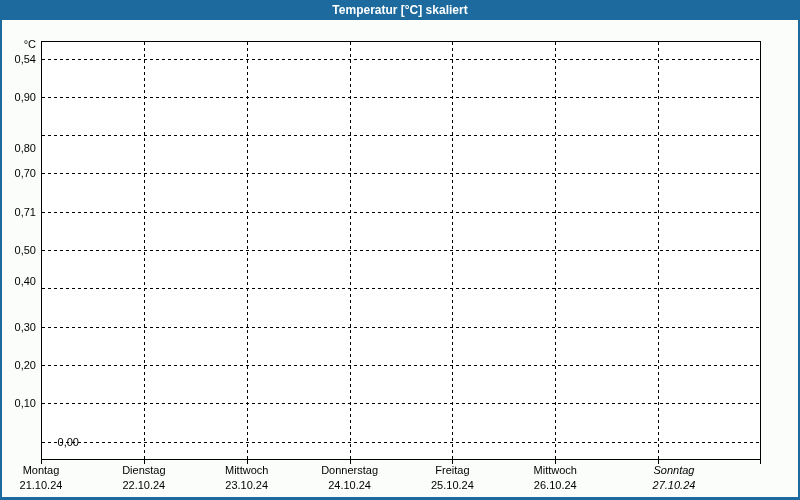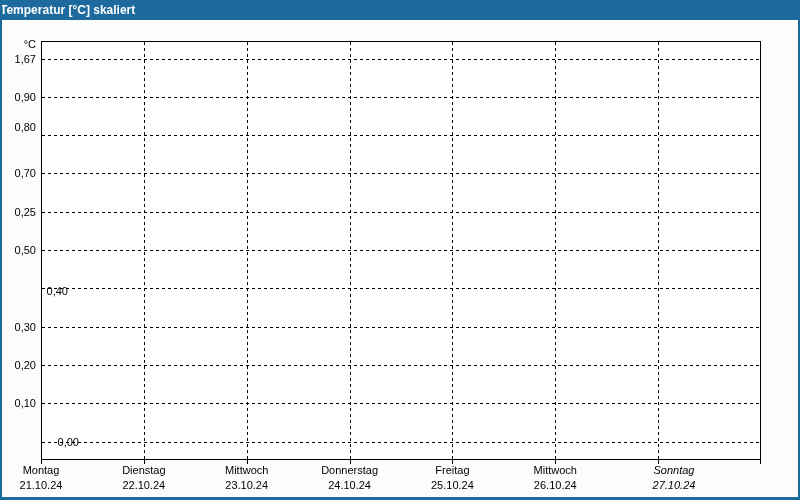--- a/index.html
+++ b/index.html
@@ -19,20 +19,21 @@
 
   .titlebar {
     position: absolute;
     top: 0; left: -2px; right: -2px;
     height: 20px;
     background: var(--accent, #1C6A9E);
     color: var(--title-text, #FFFFFF);
     font-size: 12px;
     font-weight: bold;
     line-height: 20px;
+    text-align: center;
   }
 
   .plot {
     position: absolute;
     left: 39px;  
     top: 41px;
     width: 718px;
     height: 417px;
     border: 1px solid var(--grid, #000);
     background: var(--plot-bg, #FEFFFE);
@@ -115,27 +116,27 @@
       <div class="hgrid" style="top: 399.5px;"></div>
       <div class="vgrid" style="left: 101.857px;"></div>
       <div class="vgrid" style="left: 204.714px;"></div>
       <div class="vgrid" style="left: 307.571px;"></div>
       <div class="vgrid" style="left: 410.429px;"></div>
       <div class="vgrid" style="left: 513.286px;"></div>
       <div class="vgrid" style="left: 616.143px;"></div>
     </div>
 
   <div id="ylabels">
-      <div class="ylab" style="top: 52.5px;">1,67</div>
+      <div class="ylab" style="top: 52.5px;">0,54</div>
       <div class="ylab" style="top: 90.8px;">0,90</div>
-      <div class="ylab" style="top: 121px;">0,80</div>
+      <div class="ylab" style="top: 142px;">0,80</div>
       <div class="ylab" style="top: 167.4px;">0,70</div>
-      <div class="ylab" style="top: 205.7px;">0,25</div>
+      <div class="ylab" style="top: 205.7px;">0,71</div>
       <div class="ylab" style="top: 244px;">0,50</div>
-      <div class="ylab" style="top: 285px; margin-left: 32px;">0,40</div>
+      <div class="ylab" style="top: 275px;">0,40</div>
       <div class="ylab" style="top: 320.6px;">0,30</div>
       <div class="ylab" style="top: 358.9px; text-align: right;">0,20</div>
       <div class="ylab" style="top: 397.2px;">0,10</div>
       <div class="ylab" style="top: 435.5px; padding-left: 43px;">0,00</div>
     </div>
   <div id="xlabels">
       <div class="xlab" style="left: -13px;">
         <div>Montag</div>
         <div>21.10.24</div>
       </div>

